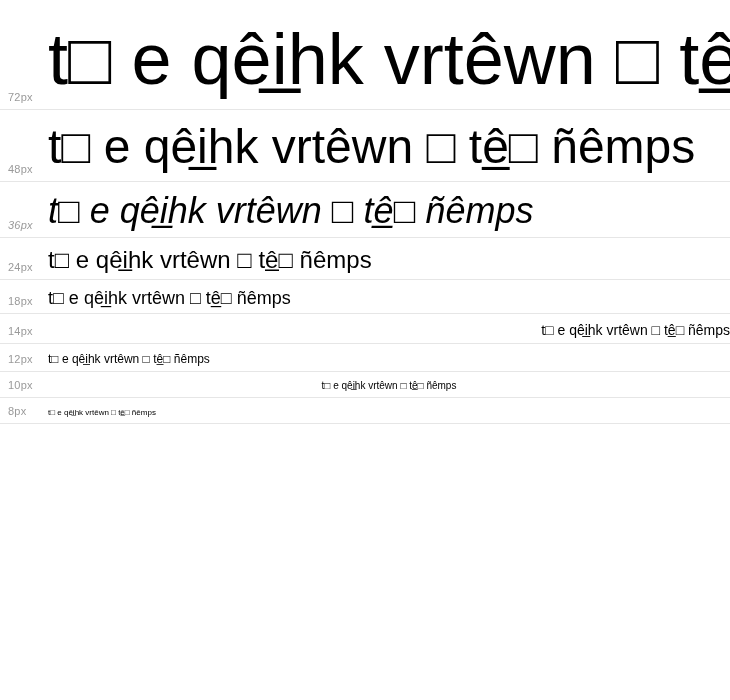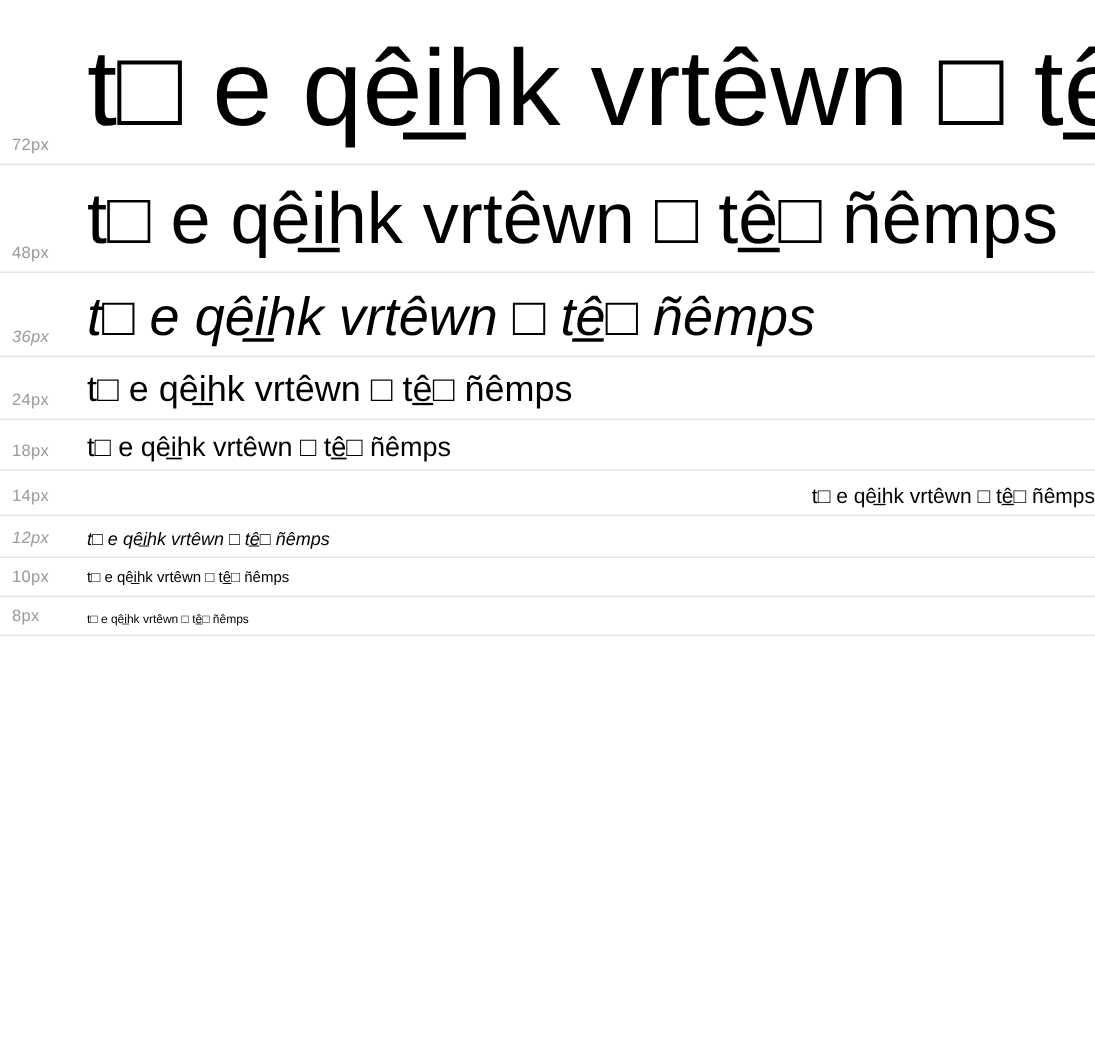--- a/index.html
+++ b/index.html
@@ -20,21 +20,21 @@
   }
 
   .row {
     position: relative;
     box-sizing: border-box;
     border-bottom: 1px solid #e6e6e6;
     overflow: hidden;
     white-space: nowrap;
     display: flex;
     align-items: flex-end;
-    padding-left: 12px;
+    padding-left: 2px;
   }
 
   .size-label {
     position: absolute;
     left: 8px;
     bottom: 6px;
     color: #9a9a9a;
     font-family: "Liberation Sans", sans-serif;
     font-size: 11px;
     line-height: 11px;
@@ -53,22 +53,22 @@
     overflow: visible;
   }
 
   
   .row-72 { height: 110px; }
   .row-48 { height: 72px; text-align: right; }
   .row-36 { height: 56px; font-style: italic; }
   .row-24 { height: 42px; text-align: center; }
   .row-18 { height: 34px; }
   .row-14 { height: 30px; justify-content: flex-end; }
-  .row-12 { height: 28px; font-style: italic; }
-  .row-10 { height: 26px; }
+  .row-12 { height: 28px; }
+  .row-10 { height: 26px; justify-content: center; }
   .row-8  { height: 26px; text-align: center; }
 
   .s72 { font-size: 72px; padding-bottom: 14px; }
   .s48 { font-size: 48px; padding-bottom: 10px; }
   .s36 { font-size: 36px; padding-bottom: 8px; }
   .s24 { font-size: 24px; padding-bottom: 7px; }
   .s18 { font-size: 18px; padding-bottom: 6px; }
   .s14 { font-size: 14px; padding-bottom: 6px; }
   .s12 { font-size: 12px; padding-bottom: 6px; }
   .s10 { font-size: 10px; padding-bottom: 6px; }

